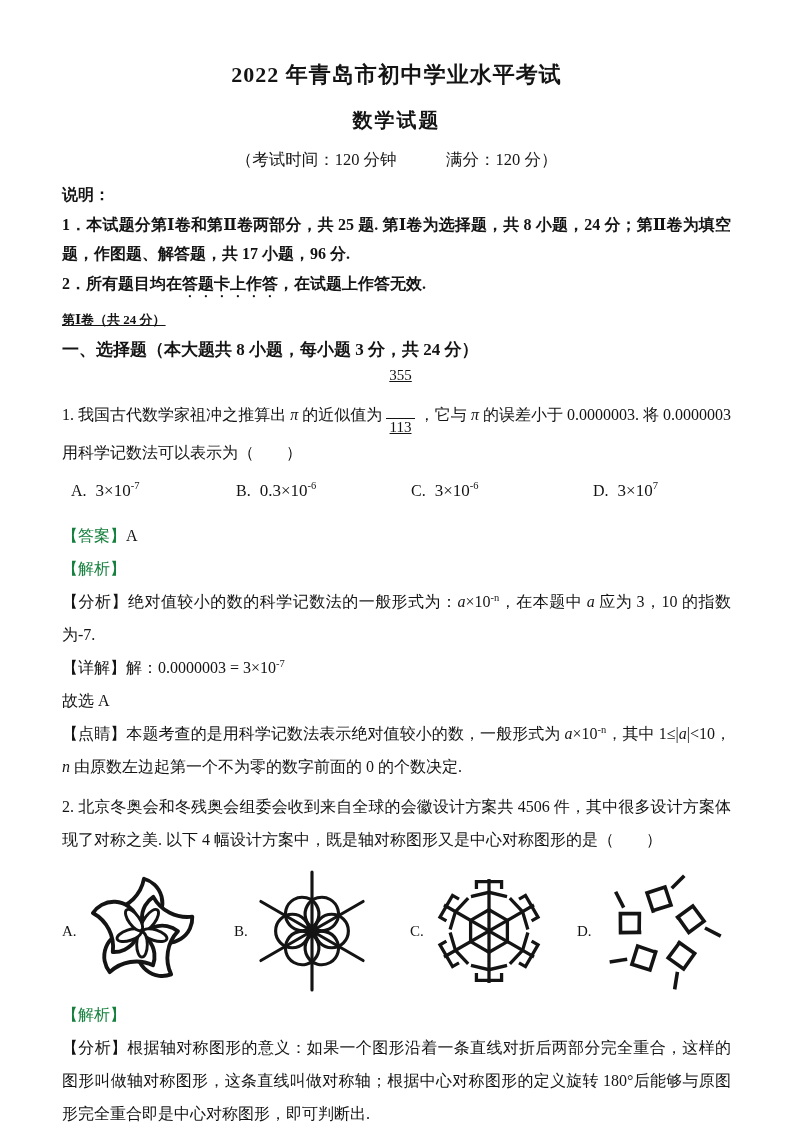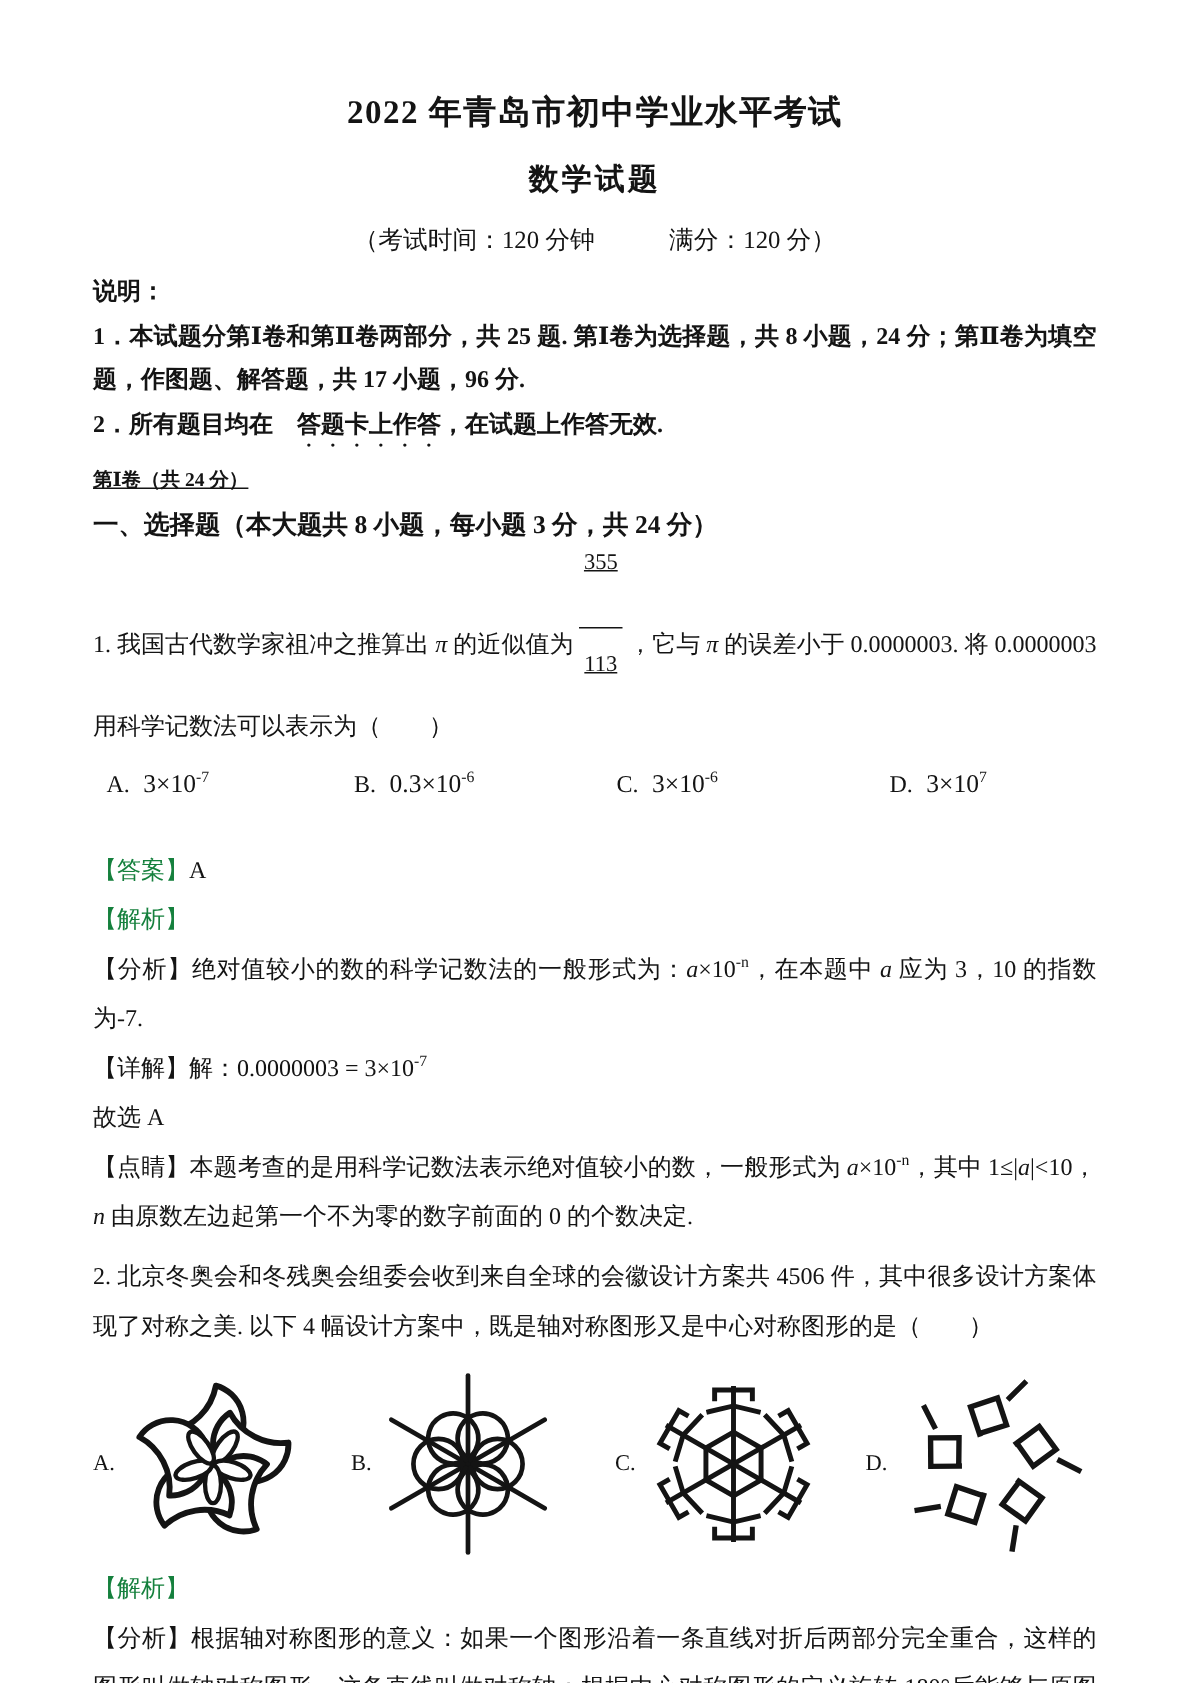--- a/index.html
+++ b/index.html
@@ -20,29 +20,29 @@
   .bold { font-weight:bold; }
 
   .section-title { font-size:13px; font-weight:bold; text-align:left; line-height:30px; margin:4px 0 0;text-decoration:underline; }
   .part-title    { font-size:17px; font-weight:bold; line-height:30px; margin:0 0 2px; }
 
   sup { font-size:10.5px; line-height:0; vertical-align:super; letter-spacing:0; }
   .i  { font-style:italic; }
   .blue { color:#15803d; }
   .em {
     -webkit-text-emphasis:dot #141414; text-emphasis:dot #141414;
-    -webkit-text-emphasis-position:under left; text-emphasis-position:under left;margin-left:16px;
+    -webkit-text-emphasis-position:under left; text-emphasis-position:under left;
   }
   .frac { display:inline-block; vertical-align:-13px; text-align:center; line-height:1.12; font-size:15px; margin:0 4px;text-decoration:underline; }
   .frac .num { display:block; padding:0 3px; }
-  .frac .den { display:block; border-top:1.6px solid #141414; padding:16px 3px;margin-top:35px; }
+  .frac .den { display:block; border-top:1.6px solid #141414; padding:0 3px;margin-top:35px; }
 
   .options-row {
     display:grid; grid-template-columns:165px 175px 182px auto;
-    margin:7px 0 25px; padding-left:9px;
+    margin:7px 0 13px; padding-left:9px;
     font-size:16px; line-height:30px; white-space:nowrap;
   }
   .opt-label { margin-right:9px; }
   .opt-expr  { font-size:17px; }
 
   .figure-row { display:flex; align-items:center; margin:10px 0 2px; }
   .fig-cell { display:flex; align-items:center; }
   .fig-cell .fig-label { font-size:15px; margin-right:5px; }
   .cell-a { width:172px; } .cell-b { width:176px; } .cell-c { width:167px; } .cell-d { flex:1; }
   .fig-cell svg { display:block; }

